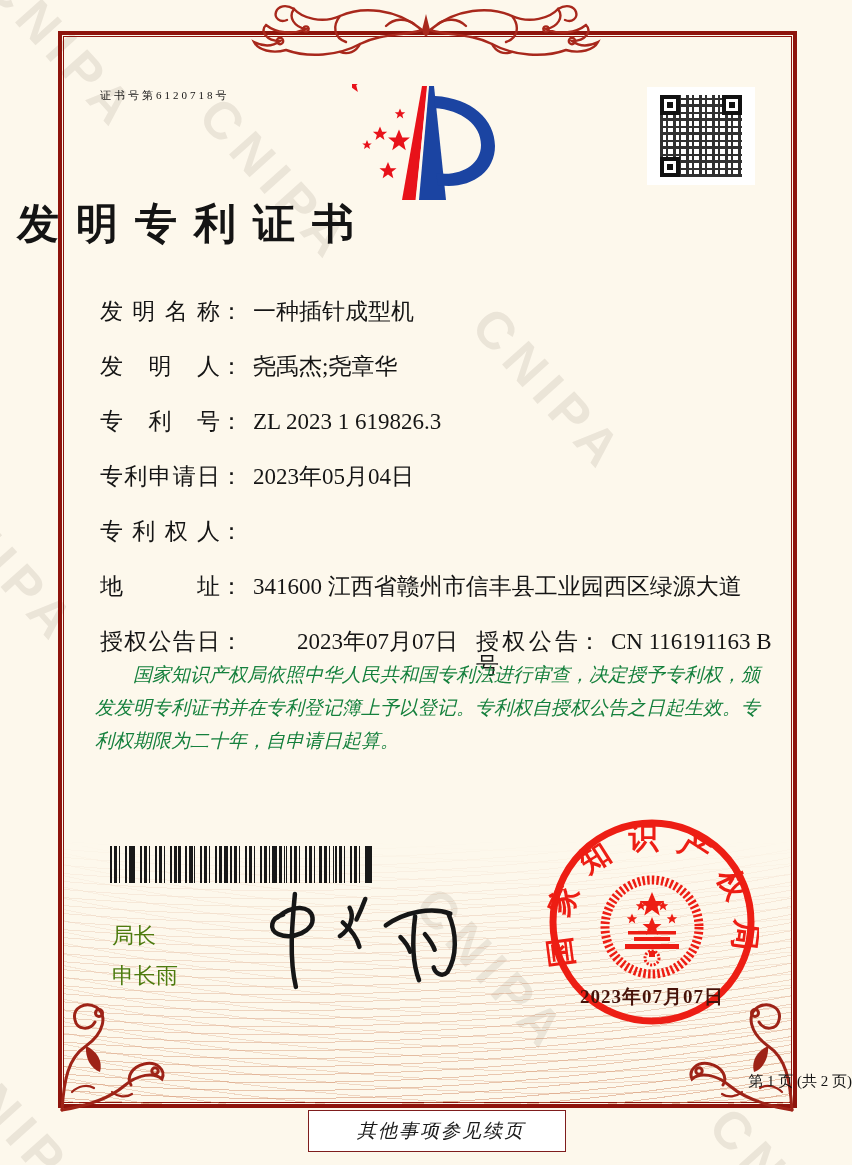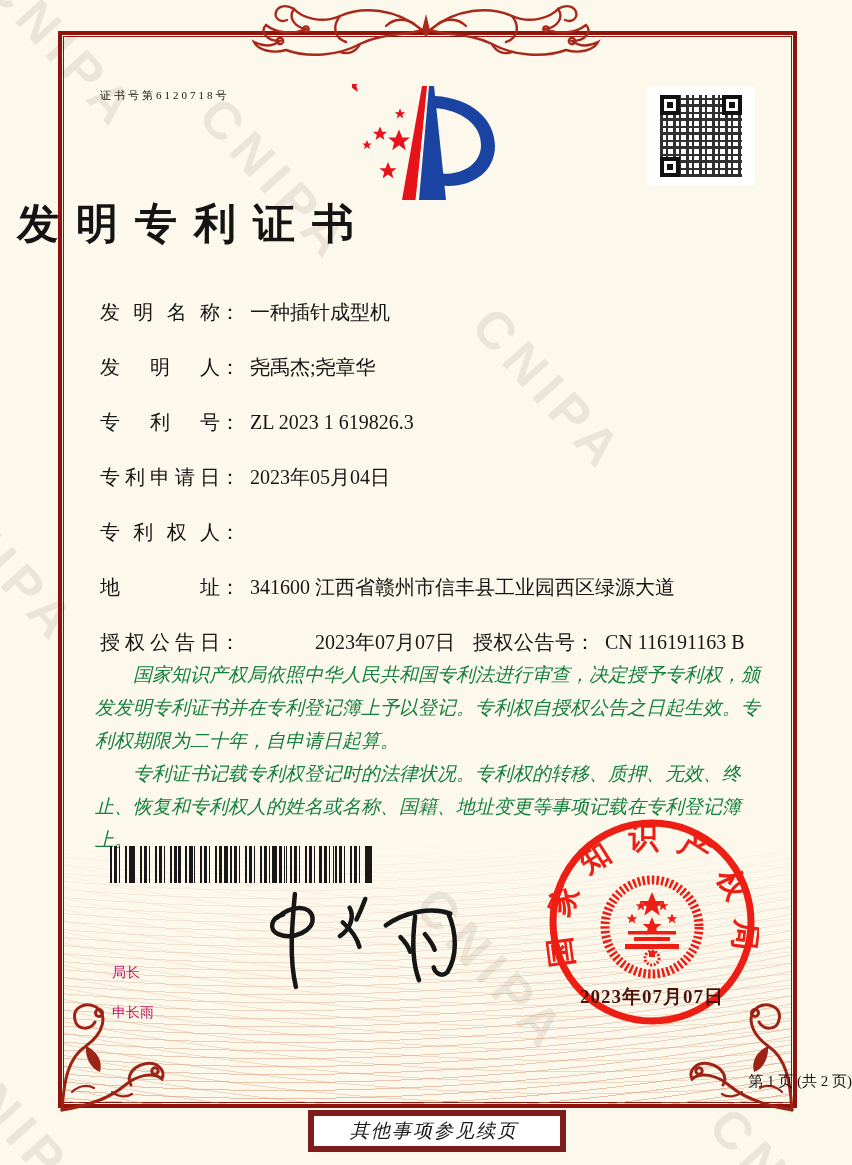--- a/index.html
+++ b/index.html
@@ -75,21 +75,21 @@
 
   .title{
     position:absolute;left:0;top:196px;width:852px;
     text-align:left;
     font-size:42px;font-weight:600;
     letter-spacing:17px;text-indent:17px;
     color:#141414;
   }
 
   
-  .fields{position:absolute;left:100px;top:300px;width:680px;font-size:20px;}
+  .fields{position:absolute;left:100px;top:300px;width:680px;font-size:23px;}
   .frow{display:flex;margin-bottom:31px;align-items:baseline;line-height:24px;}
   .flabel{width:120px;text-align:justify;text-align-last:justify;flex:none;}
   .fcolon{flex:none;margin-right:10px;}
   .fvalue{white-space:nowrap;text-align:right;}
   .fvalue.w1{width:205px;flex:none;}
   .flabel2{width:102px;text-align:justify;text-align-last:justify;flex:none;margin-left:18px;}
 
   
   .paras{
     position:absolute;left:95px;top:658px;width:672px;
@@ -100,44 +100,44 @@
   
   .barcode{
     position:absolute;left:110px;top:846px;width:262px;height:37px;
     background:
       repeating-linear-gradient(90deg,#181818 0 2px,transparent 2px 4px,#181818 4px 7px,transparent 7px 9px,#181818 9px 10px,transparent 10px 15px),
       repeating-linear-gradient(90deg,transparent 0 21px,#181818 21px 24px,transparent 24px 35px,#181818 35px 36px,transparent 36px 47px);
   }
 
   
   .officer{
-    position:absolute;left:112px;top:952px;
+    position:absolute;left:112px;top:916px;
     font-family:"Liberation Sans","DejaVu Sans",sans-serif;
-    font-size:14px;line-height:40px;color:#be185d;
+    font-size:22px;line-height:40px;color:#4d7c0f;
   }
   .signature{position:absolute;left:248px;top:886px;width:215px;height:108px;}
 
   
   .seal{position:absolute;left:545px;top:815px;width:214px;height:214px;opacity:.95;}
   .seal-date{
     position:absolute;left:545px;top:984px;width:214px;
     text-align:center;font-size:19px;letter-spacing:1px;
     color:#47130a;font-weight:600;
   }
 
   
   .page-num{
     position:absolute;left:0;top:1072px;width:852px;
     text-align:right;font-size:15px;
   }
   .note-box{
     position:absolute;left:308px;top:1110px;width:258px;height:42px;
-    background:#ffffff;border:6px solid #7f1d1d;box-sizing:border-box;
+    background:#ffffff;border:1px solid #7f1d1d;box-sizing:border-box;
     display:flex;align-items:center;
-    padding-left:36px;
+    padding-left:48px;
     font-size:19px;font-style:italic;letter-spacing:2px;color:#1a1a1a;
   }
 
   
   .top-ornament{position:absolute;left:236px;top:0px;width:380px;height:62px;}
   .corner{position:absolute;width:118px;height:112px;}
   .corner-bl{left:54px;top:1000px;}
   .corner-br{left:682px;top:1000px;transform:scaleX(-1);}
 </style>
 </head>
@@ -262,21 +262,20 @@
         <span class="fcolon">：</span>
       <span class="fvalue w1">2023年07月07日</span>
       <span class="flabel2">授权公告号</span>
         <span class="fcolon">：</span>
       <span class="fvalue">CN 116191163 B</span>
     </div>
   </div>
 
   <div class="paras">
     <p>国家知识产权局依照中华人民共和国专利法进行审查，决定授予专利权，颁发发明专利证书并在专利登记簿上予以登记。专利权自授权公告之日起生效。专利权期限为二十年，自申请日起算。</p>
-    <p>专利证书记载专利权登记时的法律状况。专利权的转移、质押、无效、终止、恢复和专利权人的姓名或名称、国籍、地址变更等事项记载在专利登记簿上。</p>
   </div>
 
   <div class="barcode"></div>
 
   <div class="officer">
     <div>局长</div>
     <div>申长雨</div>
   </div>
 
   <svg class="signature" viewBox="0 0 220 110">

